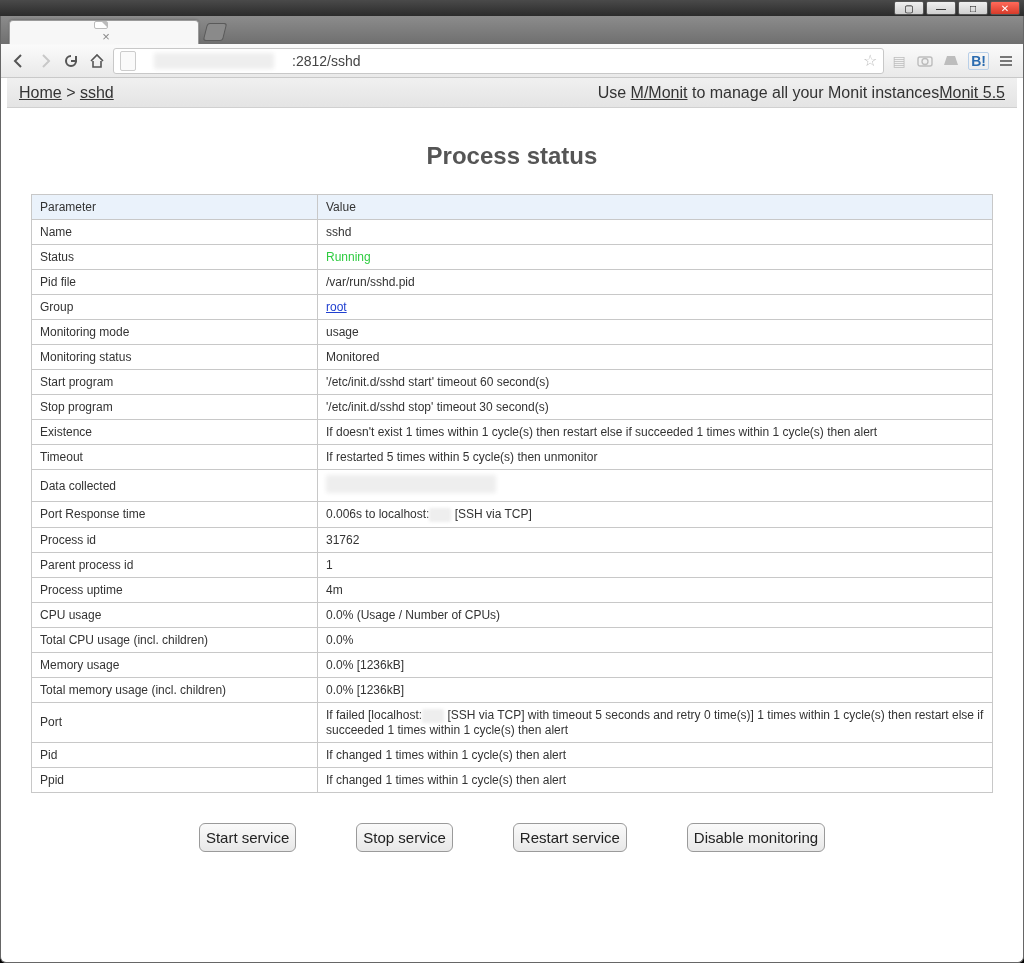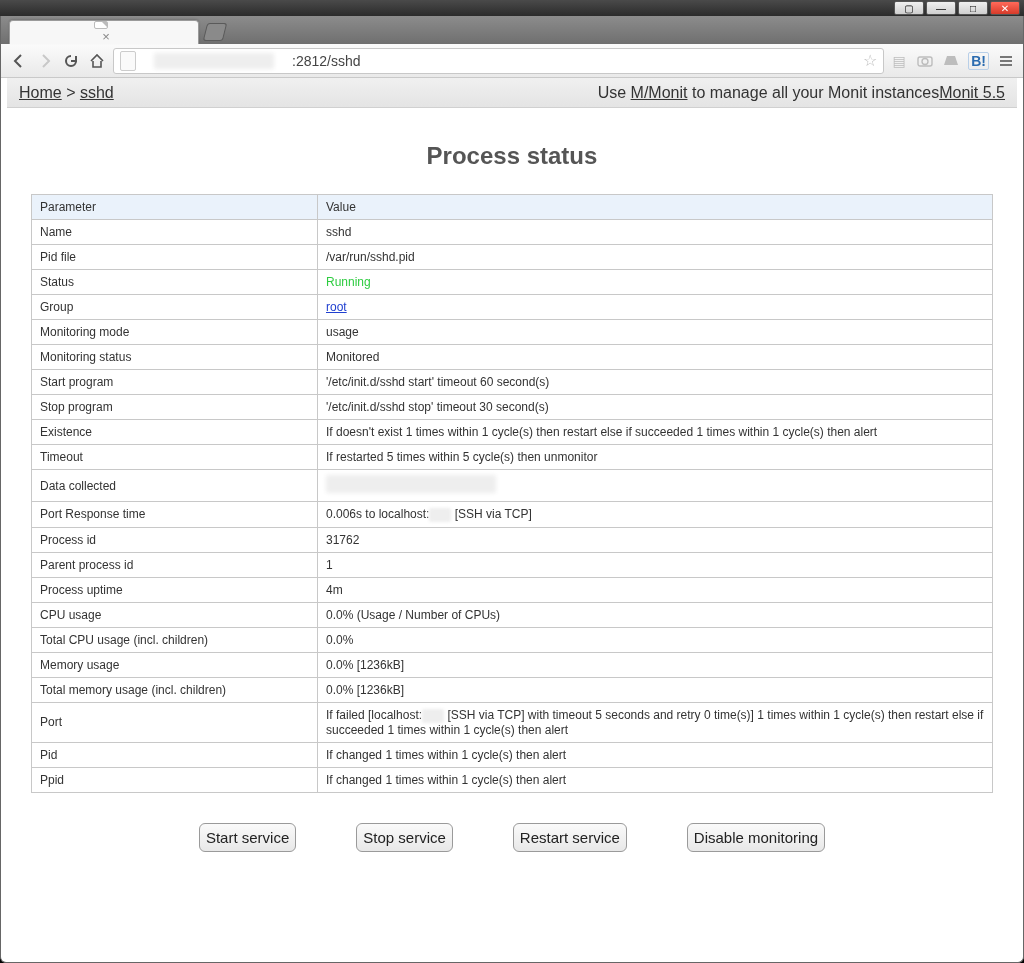--- a/index.html
+++ b/index.html
@@ -251,26 +251,26 @@
             <th>Parameter</th>
             <th>Value</th>
           </tr>
         </thead>
         <tbody id="params-body">
             <tr>
               <td class="key">Name</td>
               <td>sshd</td>
             </tr>
             <tr>
+              <td class="key">Status</td>
+              <td><span class="val-green">Running</span></td>
+            </tr>
+            <tr>
               <td class="key">Pid file</td>
               <td>/var/run/sshd.pid</td>
-            </tr>
-            <tr>
-              <td class="key">Status</td>
-              <td><span class="val-green">Running</span></td>
             </tr>
             <tr>
               <td class="key">Group</td>
               <td><span class="val-link">root</span></td>
             </tr>
             <tr>
               <td class="key">Monitoring mode</td>
               <td>usage</td>
             </tr>
             <tr>

